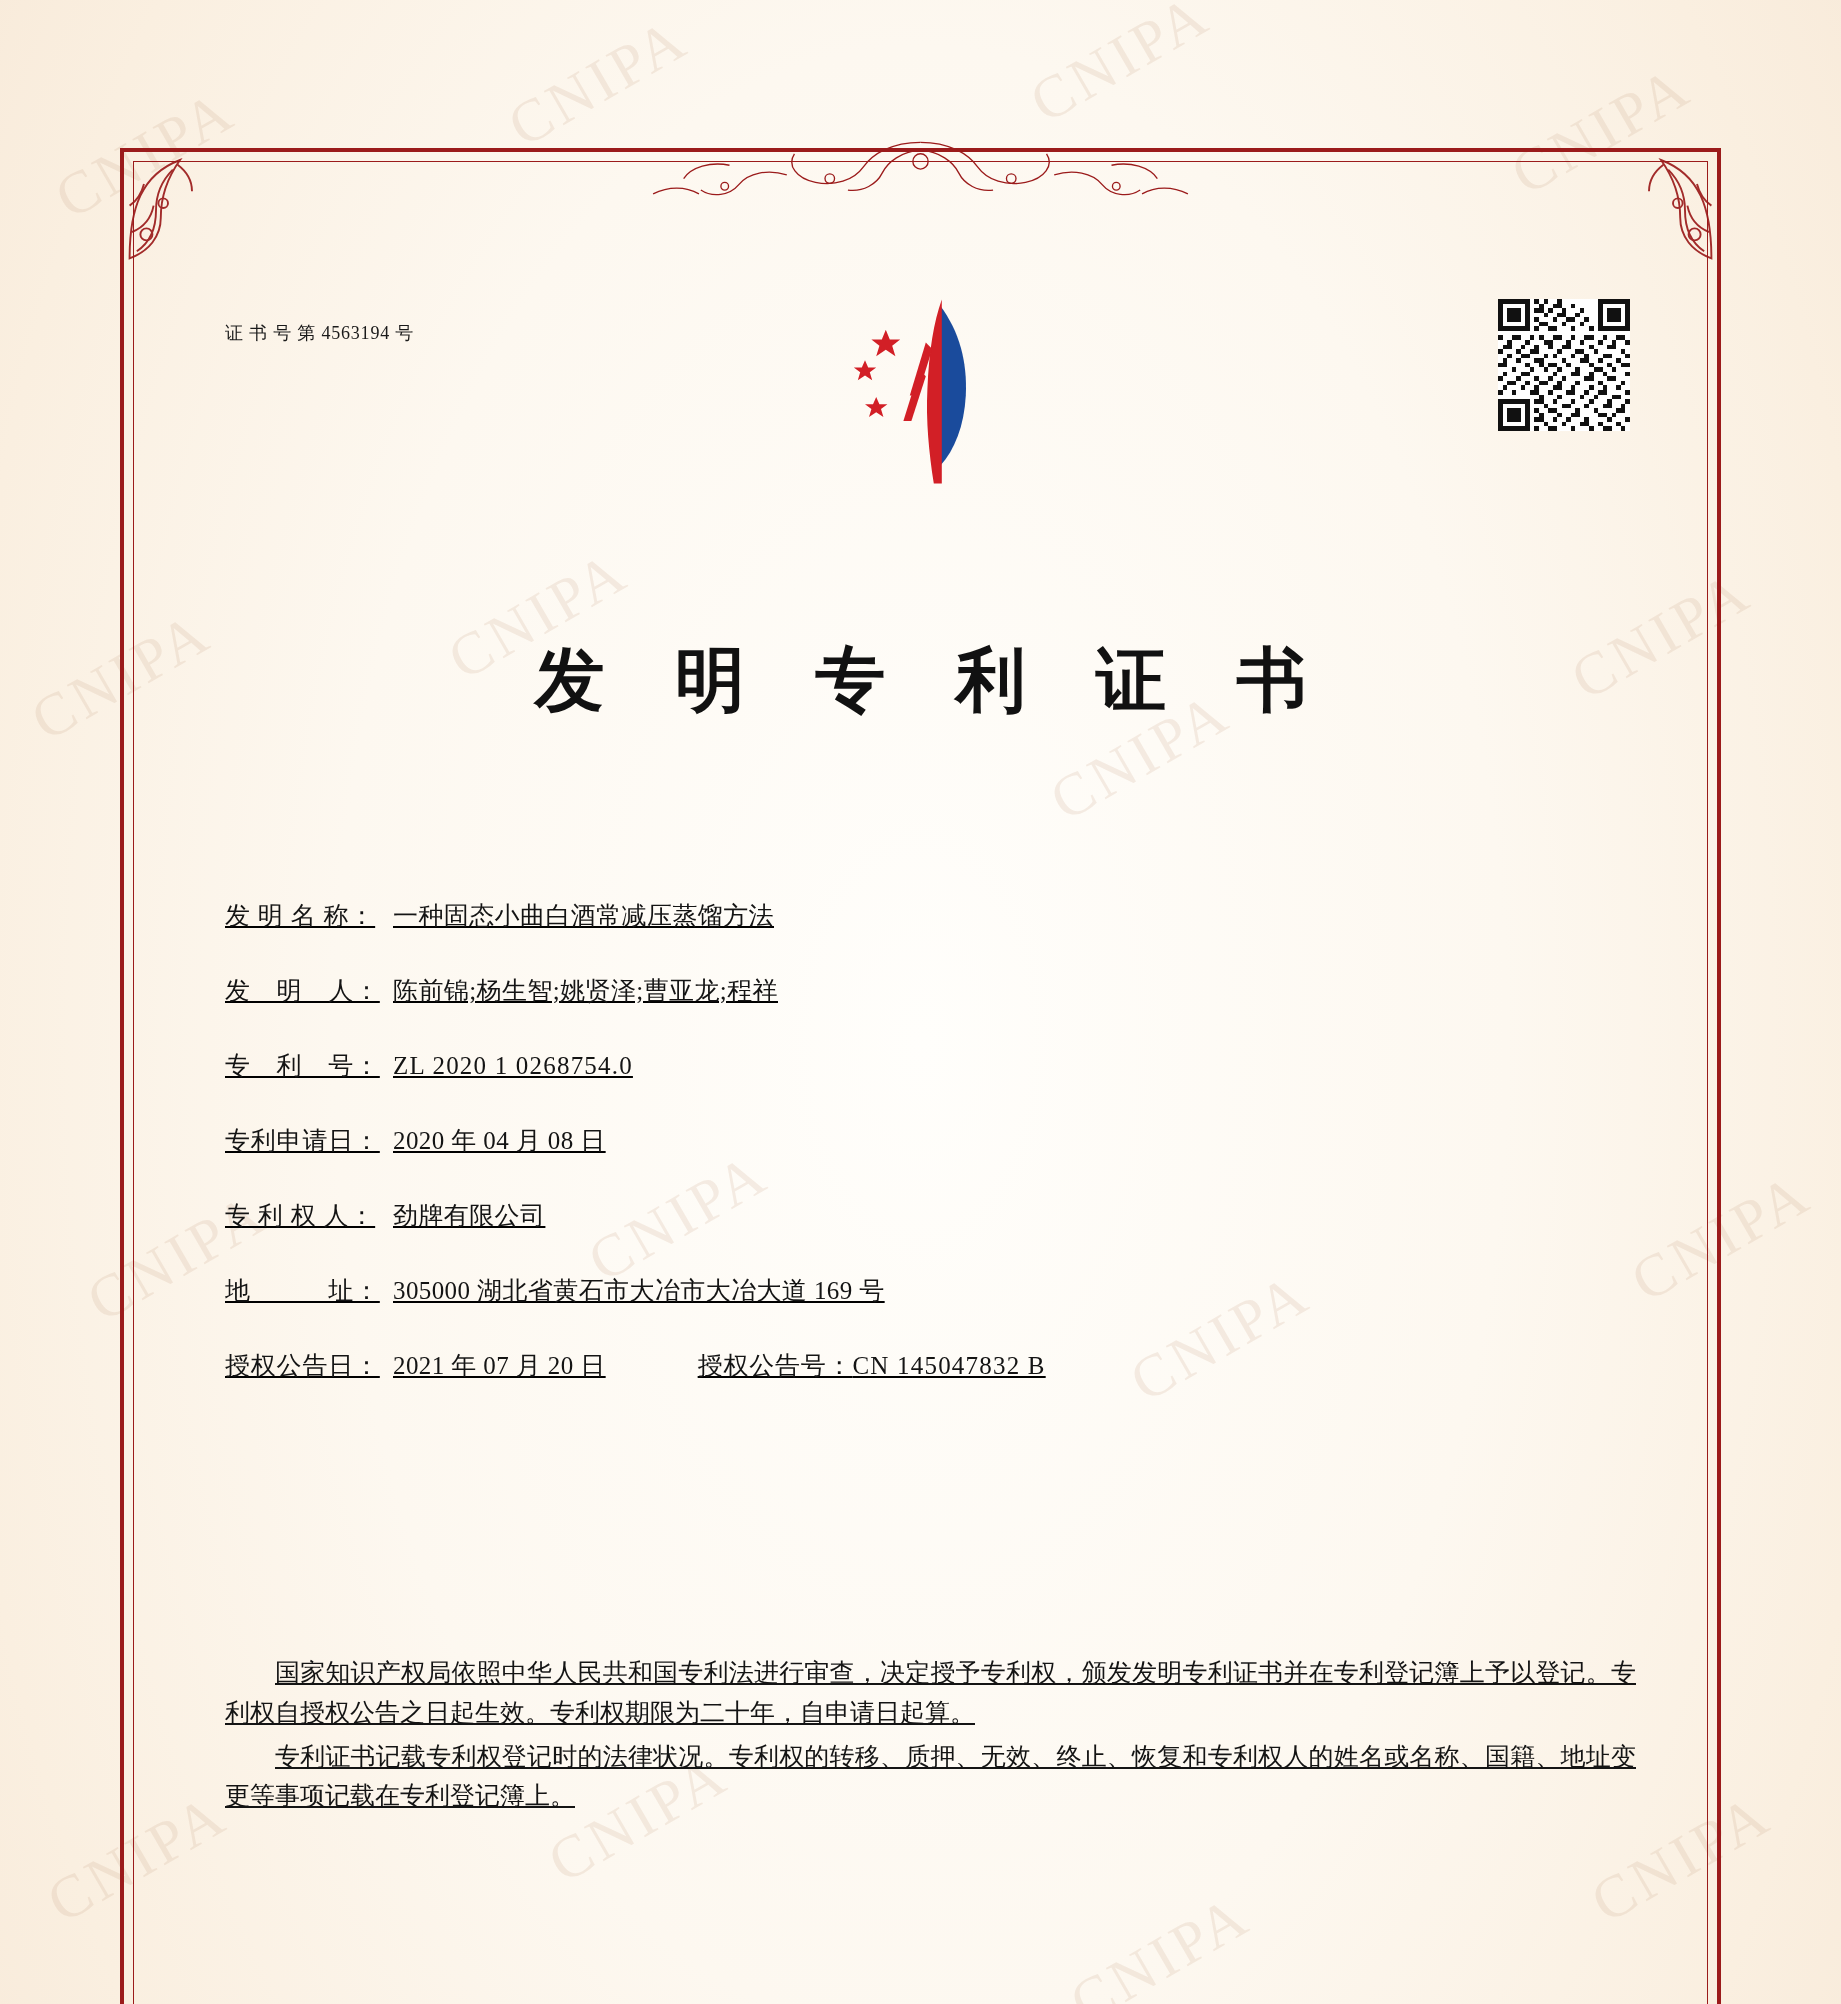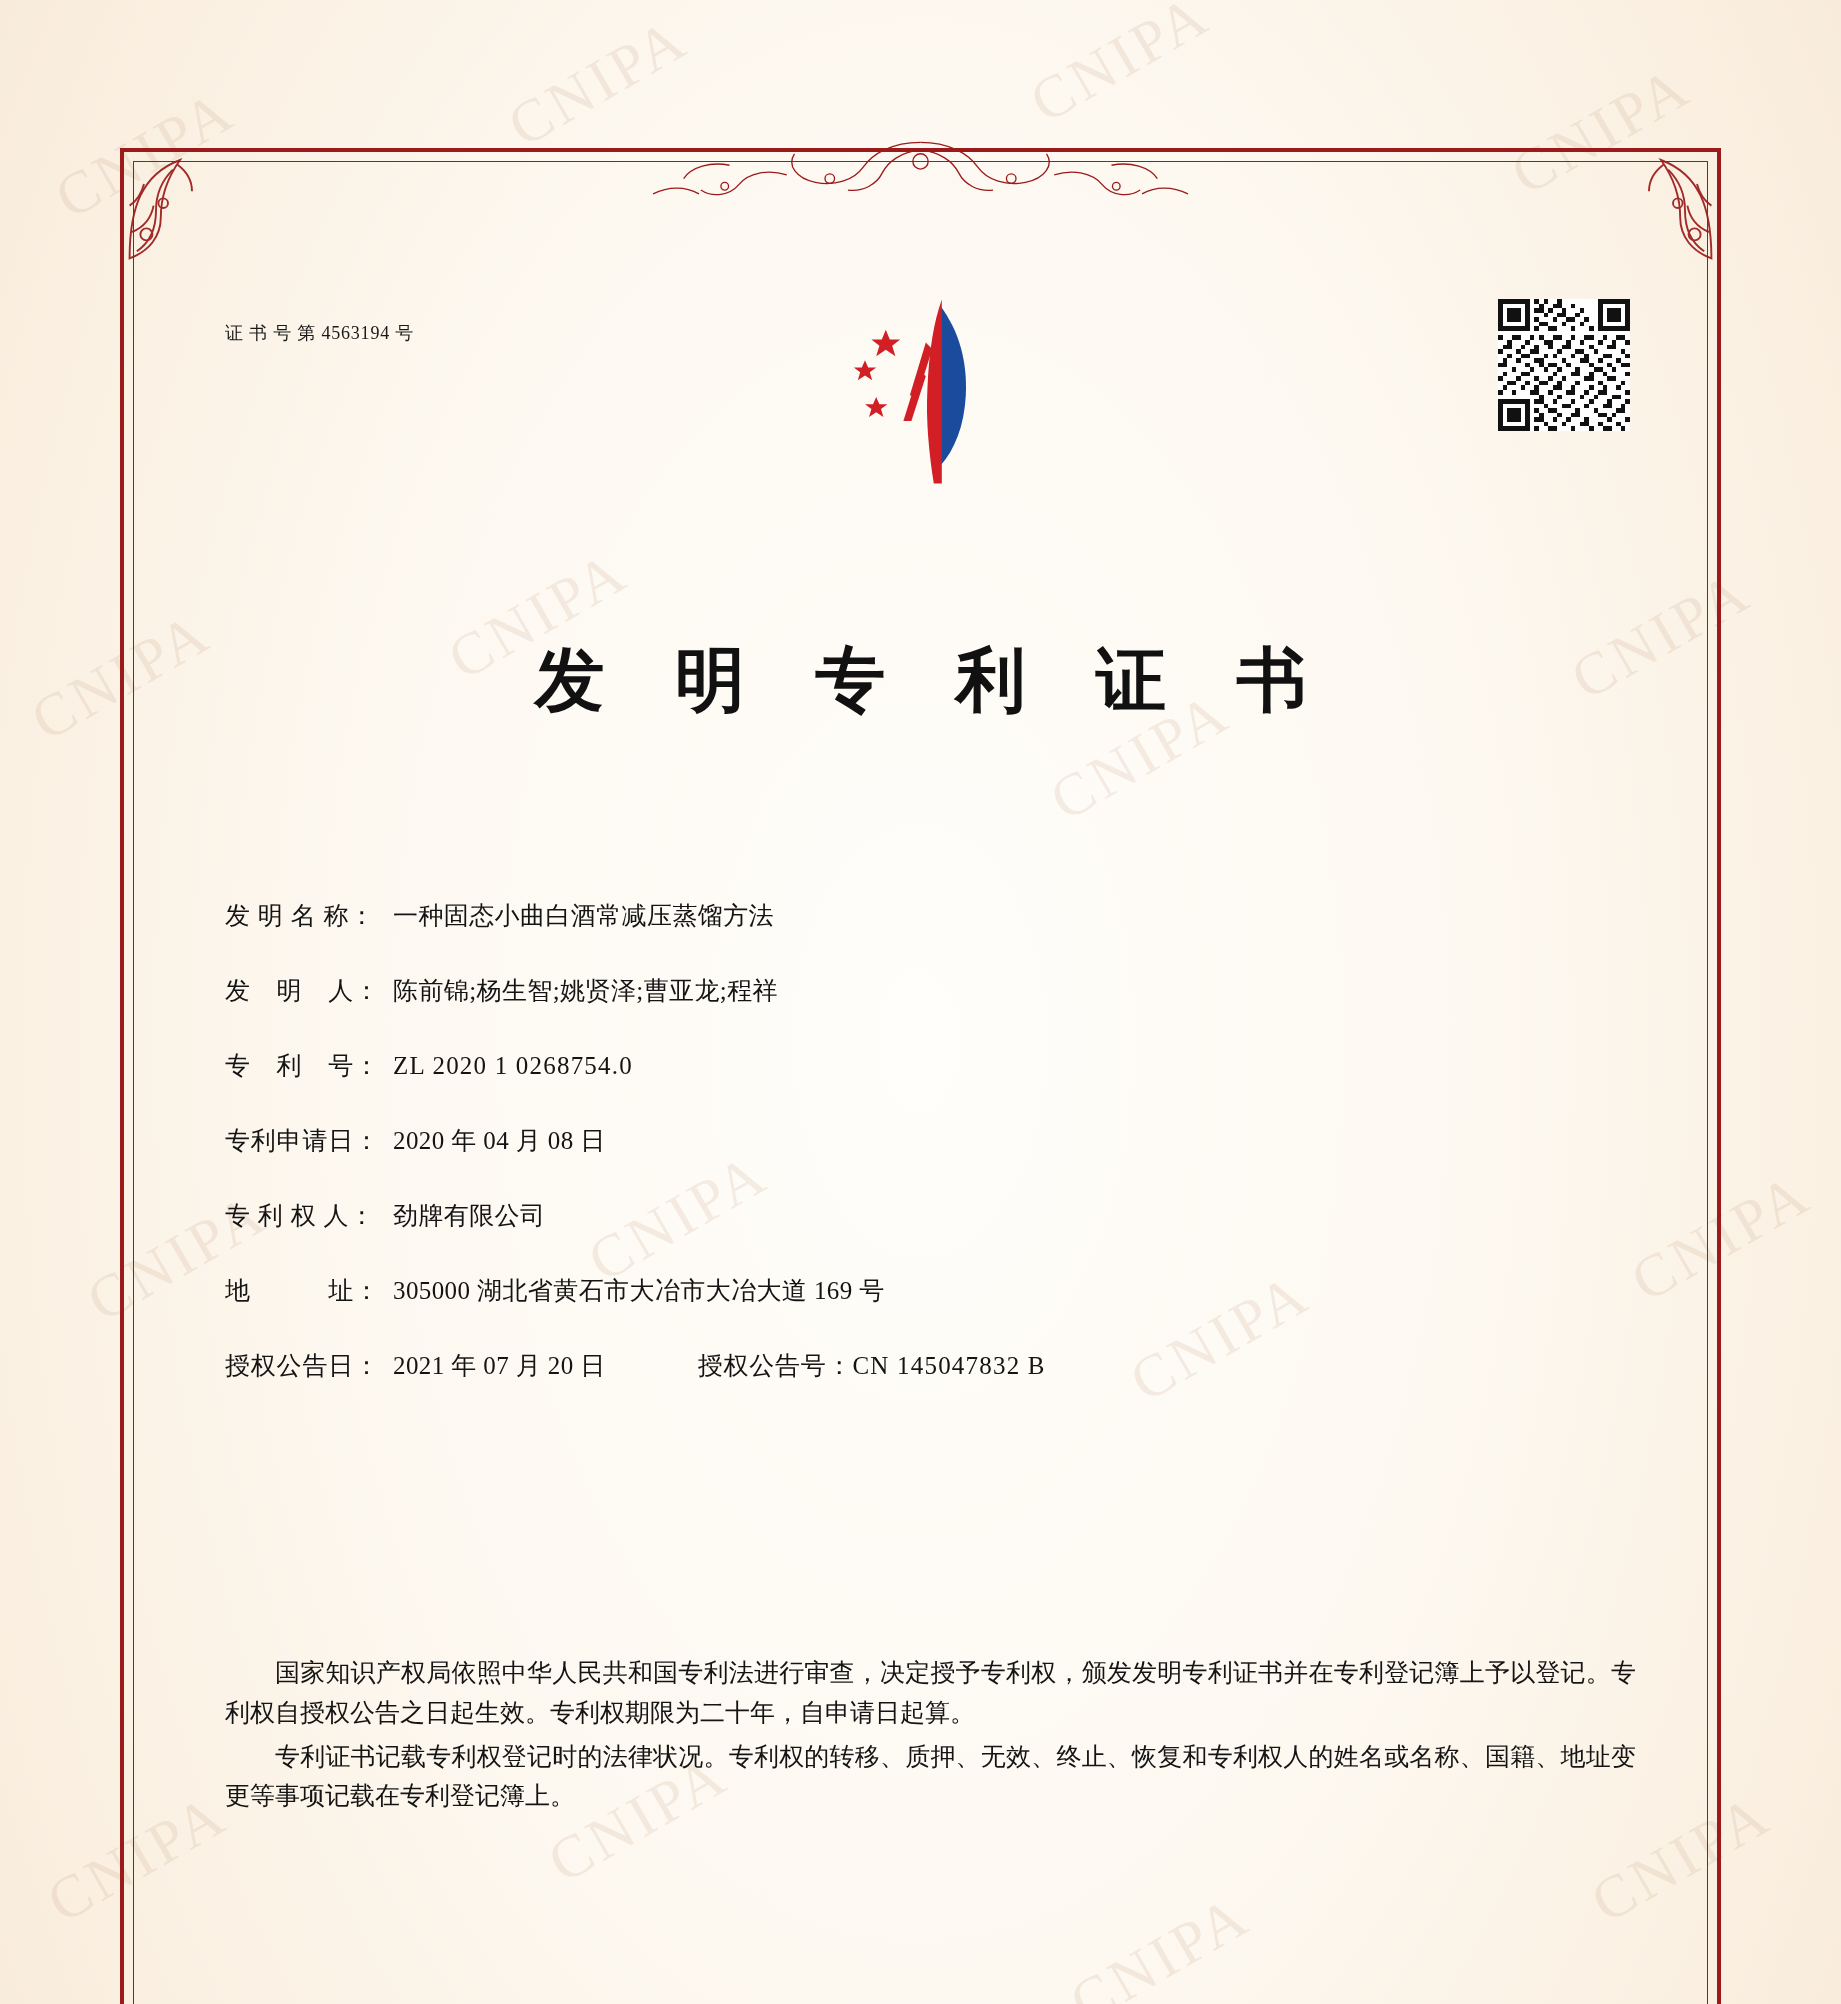--- a/index.html
+++ b/index.html
@@ -133,20 +133,21 @@
     text-indent: 23px;
     color: #111;
     font-family: "DejaVu Serif", "Liberation Serif", serif;
   }
 
   .fields {
     position: absolute;
     left: 92px;
     top: 738px;
     right: 84px;
+    text-decoration: underline;
   }
   .field-row {
     display: flex;
     align-items: baseline;
     margin-bottom: 42px;
     font-size: 25px;
     color: #141414;
     white-space: nowrap;
   }
   .field-label {
@@ -174,20 +175,21 @@
     right: 72px;
     top: 1492px;
     font-size: 25px;
     line-height: 1.58;
     color: #141414;
     text-align: justify;
   }
   .paragraphs p {
     margin: 0 0 4.8px 0;
     text-indent: 50px;
+    text-decoration: underline;
   }
 </style>
 </head>
 <body>
 
 <div class="page">
 
   <div class="watermark wm1">CNIPA</div>
   <div class="watermark wm2">CNIPA</div>
   <div class="watermark wm3">CNIPA</div>

